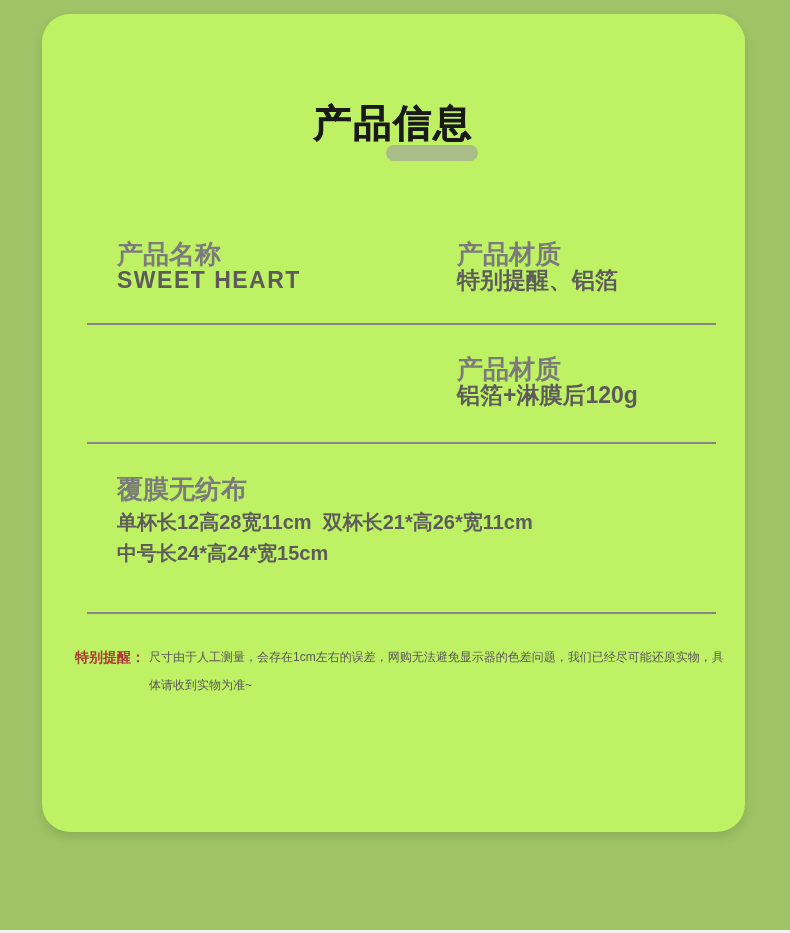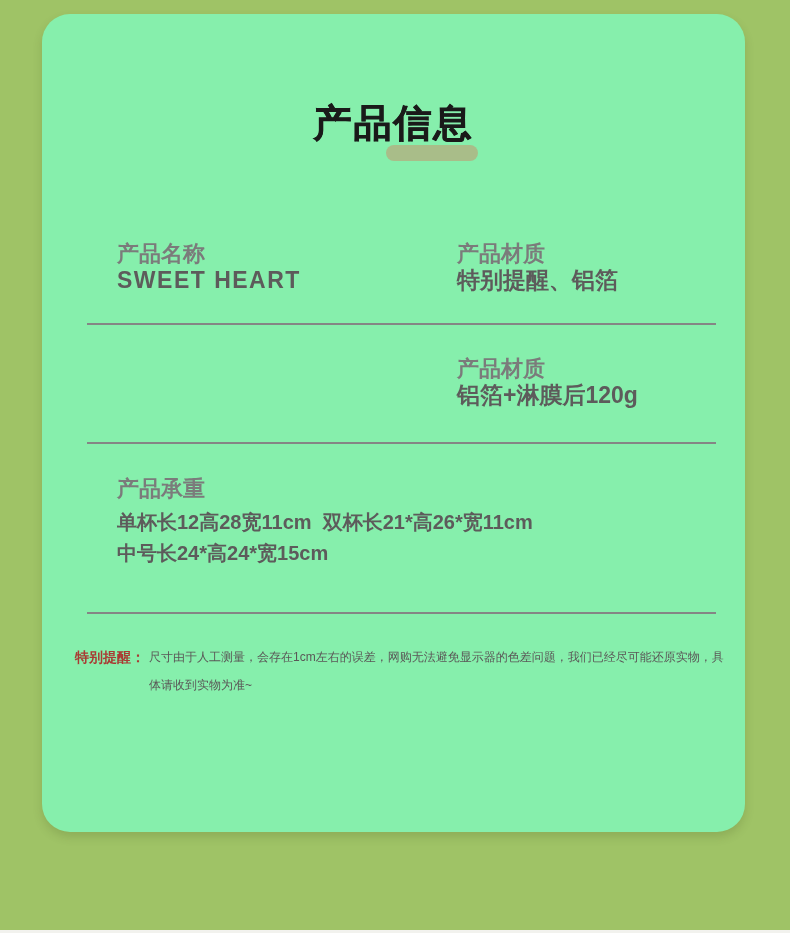--- a/index.html
+++ b/index.html
@@ -19,21 +19,21 @@
     height: 3px;
     background: #f2f2ee;
   }
 
   .card {
     position: absolute;
     left: 42px;
     top: 14px;
     width: 703px;
     height: 818px;
-    background: #86efac;
+    background: #bef264;
     border-radius: 28px;
     box-shadow: 0 5px 10px rgba(60, 80, 30, 0.18);
   }
 
   .title-wrap {
     position: absolute;
     top: 84px;
     left: 0;
     right: 0;
     text-align: center;
@@ -57,21 +57,21 @@
     bottom: -12px;
     width: 92px;
     height: 16px;
     border-radius: 8px;
     background: #a9bd89;
     z-index: 0;
   }
 
   .spec-block { position: absolute; white-space: nowrap; }
   .spec-label {
-    font-size: 22px;
+    font-size: 26px;
     font-weight: 700;
     color: #7b7b7b;
     line-height: 26px;
   }
   .spec-value {
     font-size: 23px;
     font-weight: 700;
     color: #5d5b5b;
     line-height: 27px;
   }
@@ -146,21 +146,21 @@
     <div class="sep" style="top:309px;"></div>
 
     <div class="spec-block" style="left:415px; top:342px;">
       <div class="spec-label">产品材质</div>
       <div class="spec-value">铝箔+淋膜后120g</div>
     </div>
 
     <div class="sep" style="top:428px;"></div>
 
     <div class="spec-block" style="left:75px; top:462px;">
-      <div class="spec-label">产品承重</div>
+      <div class="spec-label">覆膜无纺布</div>
     </div>
     <div class="size-line" style="top:494px;">单杯长12高28宽11cm  双杯长21*高26*宽11cm</div>
     <div class="size-line" style="top:525px;">中号长24*高24*宽15cm</div>
 
     <div class="sep" style="top:598px;"></div>
 
     <div class="reminder">
       <span class="reminder-label">特别提醒：</span>
       <span class="reminder-text"><span>尺寸由于人工测量，会存在1cm左右的误差，网购无法避免显示器的色差问题，</span><span>我们已经尽可能还原实物，具体请收到实物为准~</span></span>
     </div>

